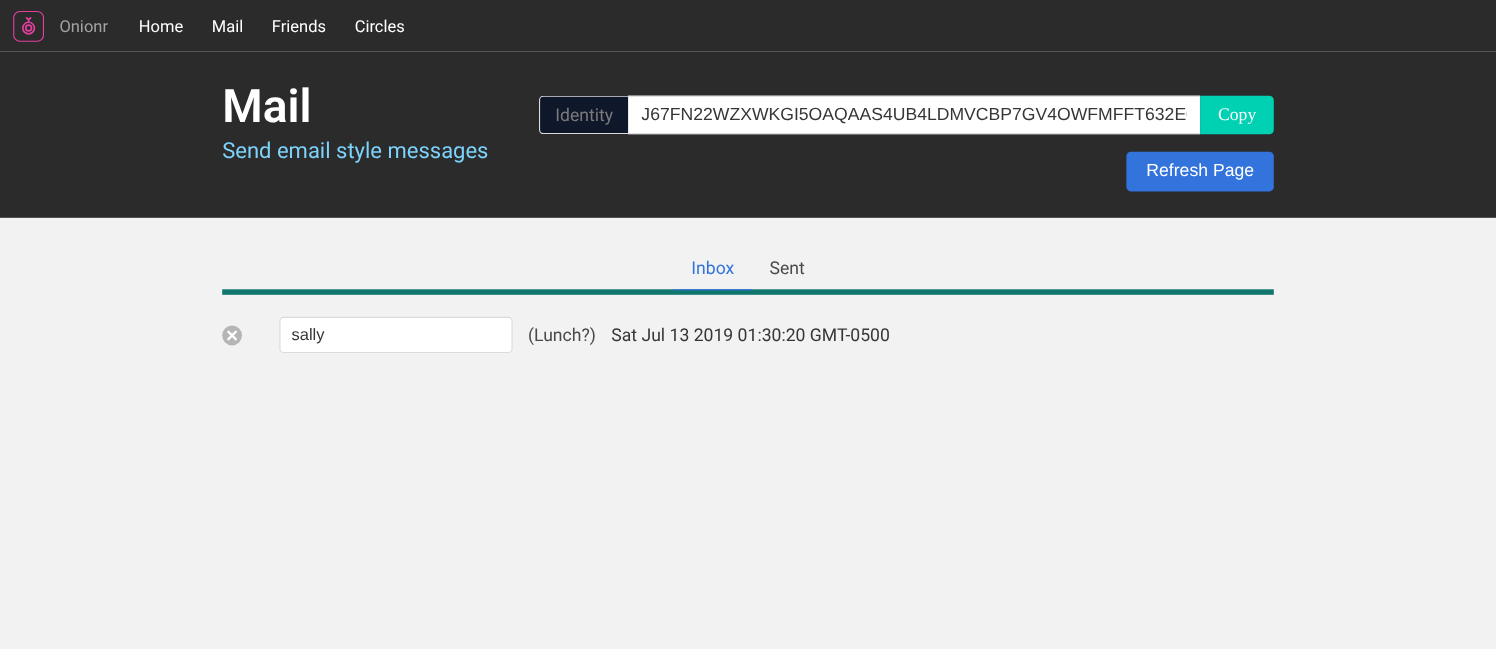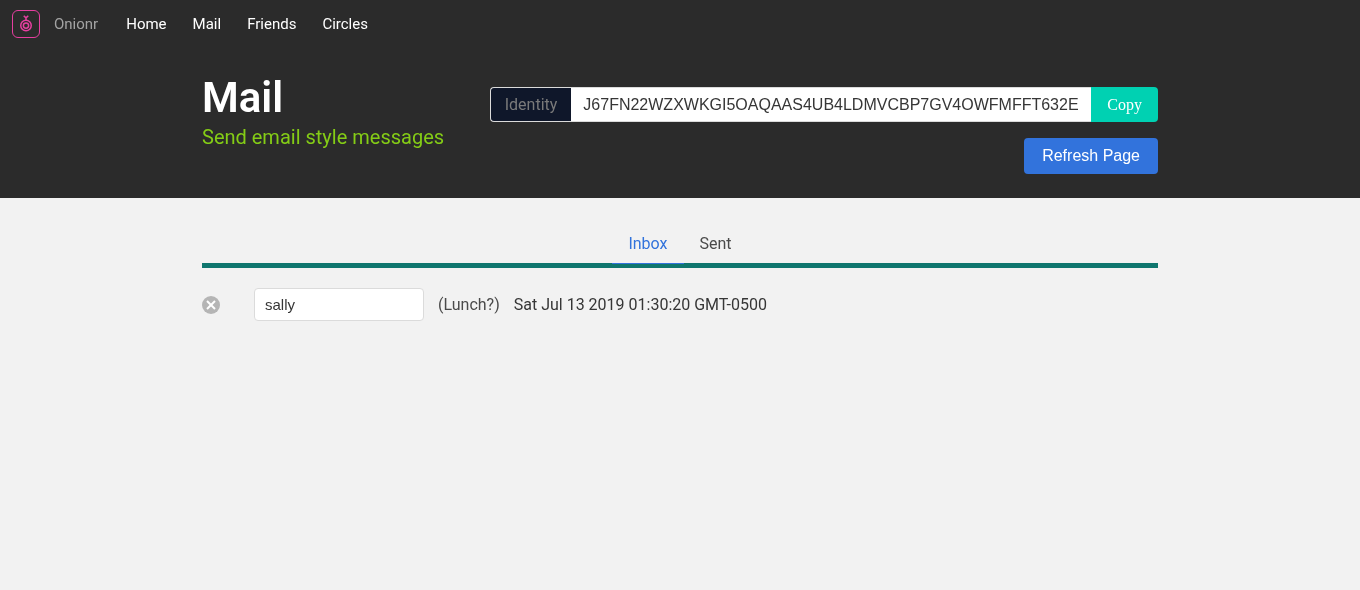--- a/index.html
+++ b/index.html
@@ -66,21 +66,21 @@
       padding-left: 98px;
     }
     .page-title {
       font-size: 42px;
       font-weight: 600;
       line-height: 1.1;
       margin-bottom: 4px;
     }
     .page-subtitle {
       font-size: 20px;
-      color: #84cc16;
+      color: #7dd3fc;
       font-weight: 400;
     }
     .hero-right {
       padding-right: 98px;
       padding-top: 12px;
       text-align: right;
     }
     .identity-row {
       display: flex;
       align-items: stretch;
@@ -173,21 +173,21 @@
       align-items: center;
       justify-content: center;
       cursor: pointer;
       flex-shrink: 0;
     }
     .delete-icon svg {
       width: 10px;
       height: 10px;
     }
     .sender-input {
-      width: 170px;
+      width: 212px;
       border: 1px solid #dbdbdb;
       border-radius: 4px;
       padding: 7px 10px;
       font-size: 15px;
       color: #363636;
       background: #fff;
       outline: none;
       margin-left: 20px;
     }
     .mail-subject {

